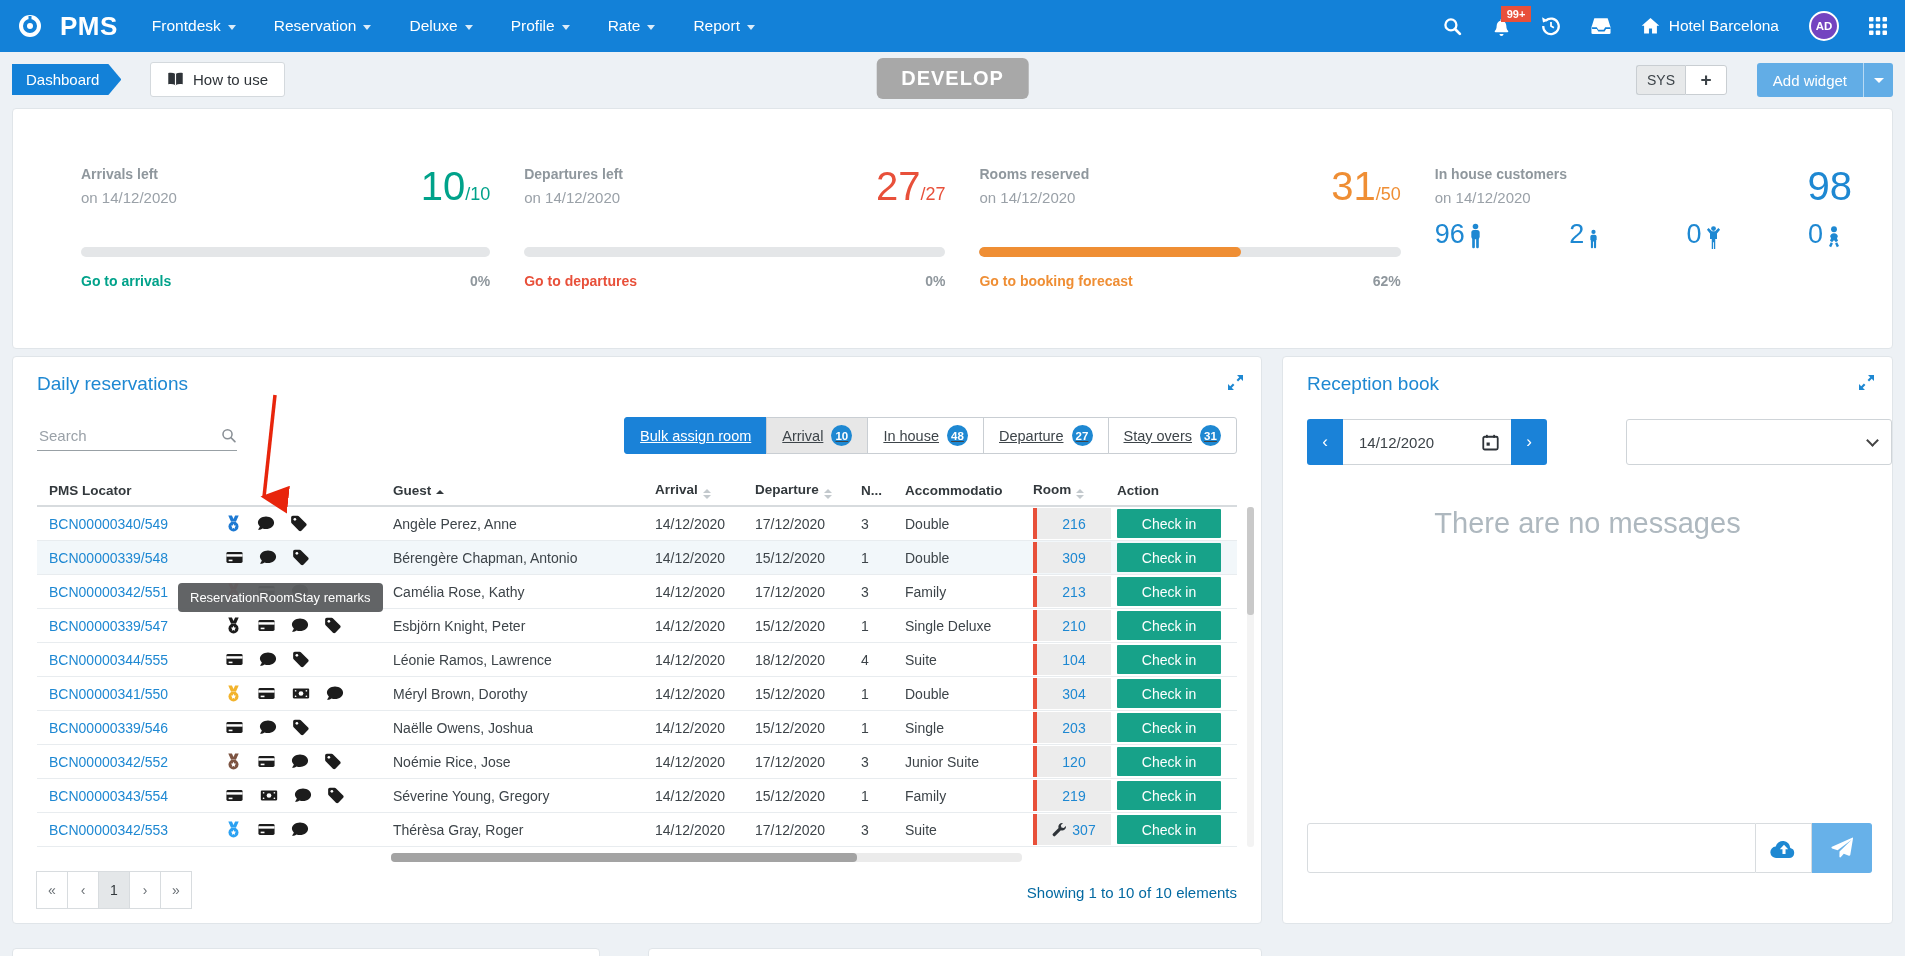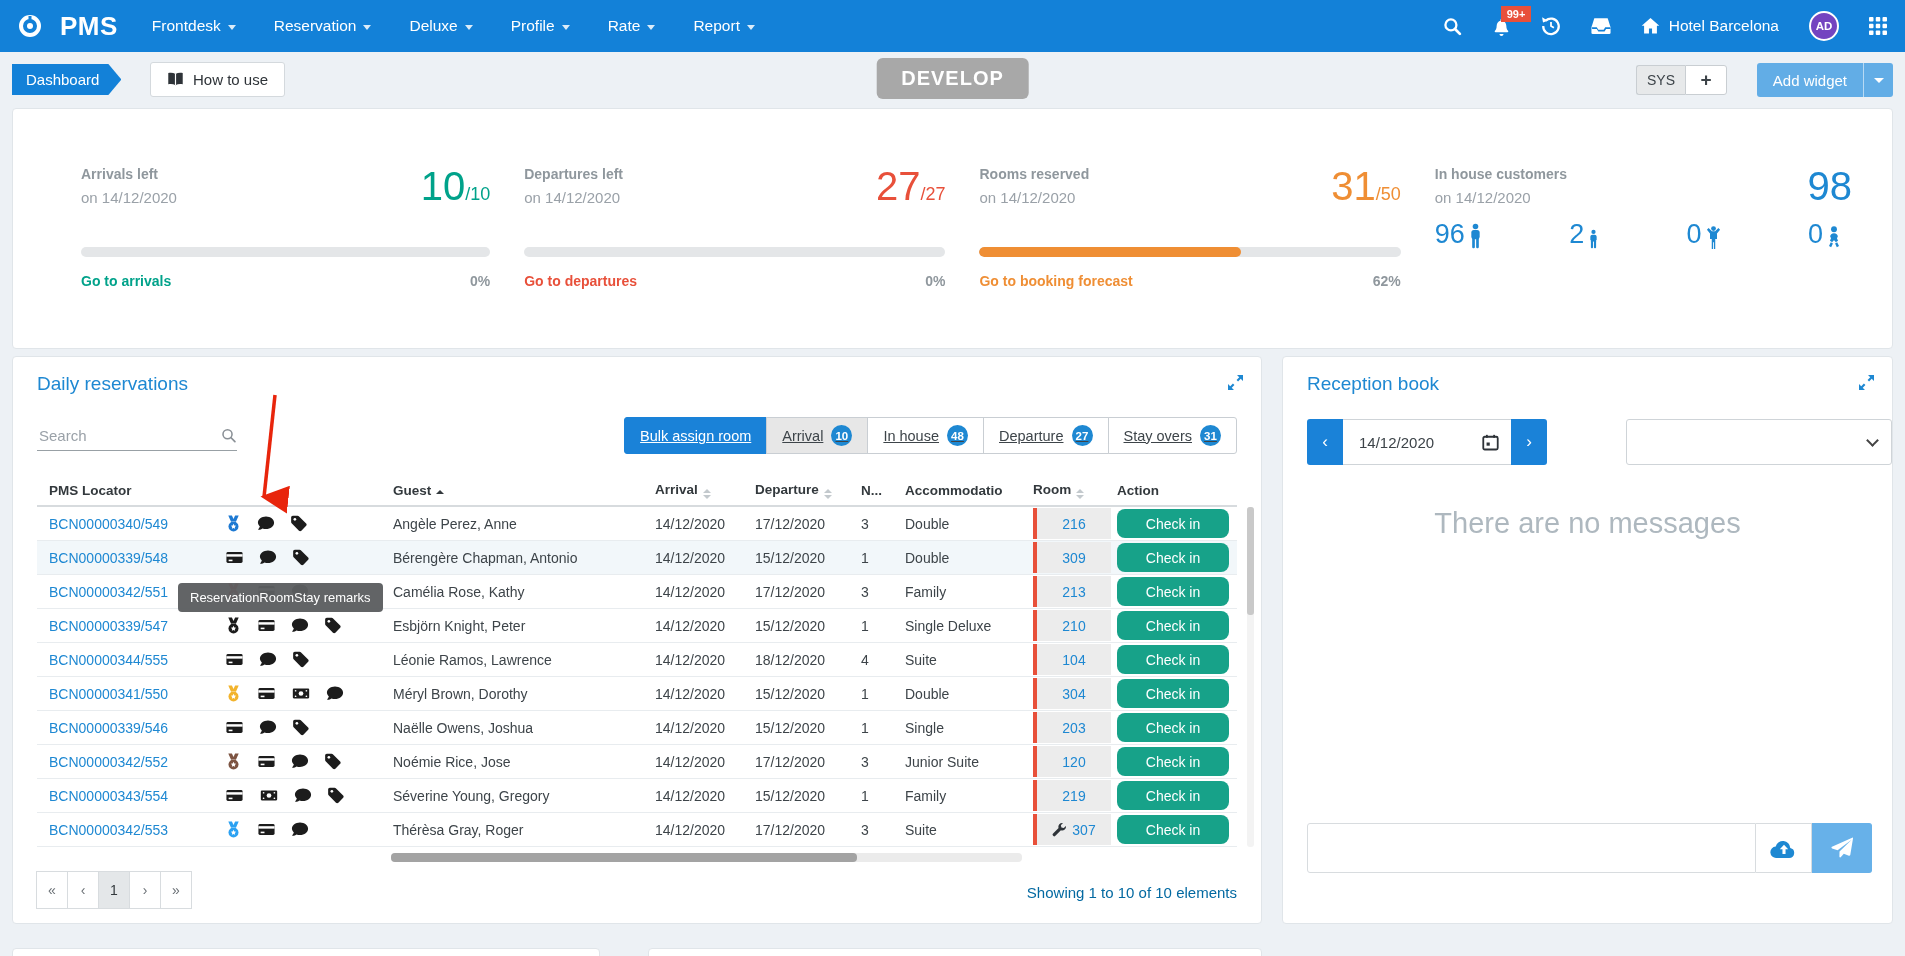--- a/index.html
+++ b/index.html
@@ -99,21 +99,21 @@
   .col-room { width:84px; }
   .col-action { flex:1; }
   .locator-link { color:#1e88d2; cursor:pointer; text-decoration:none; }
   .sort { display:inline-flex; flex-direction:column; margin-left:5px; vertical-align:1px; line-height:0; }
   .sort i { width:0; height:0; border-left:4px solid transparent; border-right:4px solid transparent; }
   .sort .up { border-bottom:4.5px solid #c3c9cd; margin-bottom:2px; }
   .sort .dn { border-top:4.5px solid #c3c9cd; }
   .sort.asc .up { border-bottom-color:#33393d; }
   .room-box { width:78px; height:31px; background:#ececec; border-left:4px solid #e8503a; display:flex; align-items:center;
               justify-content:center; gap:5px; color:#1e88d2; font-size:14px; cursor:pointer; }
-  .checkin { width:112px; height:29px; background:#17a289; border:none; border-radius:8px; color:#fff; font-size:14px;
+  .checkin { width:104px; height:29px; background:#17a289; border:none; border-radius:1px; color:#fff; font-size:14px;
              font-family:"Liberation Sans", sans-serif; cursor:pointer; }
 
   .hscroll { position:absolute; left:378px; top:496px; width:631px; height:9px; background:#ebebeb; border-radius:4px; }
   .hscroll .thumb { position:absolute; left:0; top:0; height:9px; width:466px; background:#a3a3a3; border-radius:4px; }
   .vscroll { position:absolute; right:7px; top:150px; width:7px; height:340px; background:#f3f3f3; border-radius:3px; }
   .vscroll .thumb { position:absolute; top:0; left:0; width:7px; height:108px; background:#c9c9c9; border-radius:3px; }
 
   .pagination { position:absolute; left:24px; top:514px; display:flex; }
   .page-btn { width:32px; height:38px; border:1px solid #d8dcdf; background:#fff; margin-left:-1px; display:flex;
               align-items:center; justify-content:center; font-size:14px; color:#6a7075; cursor:pointer; }

